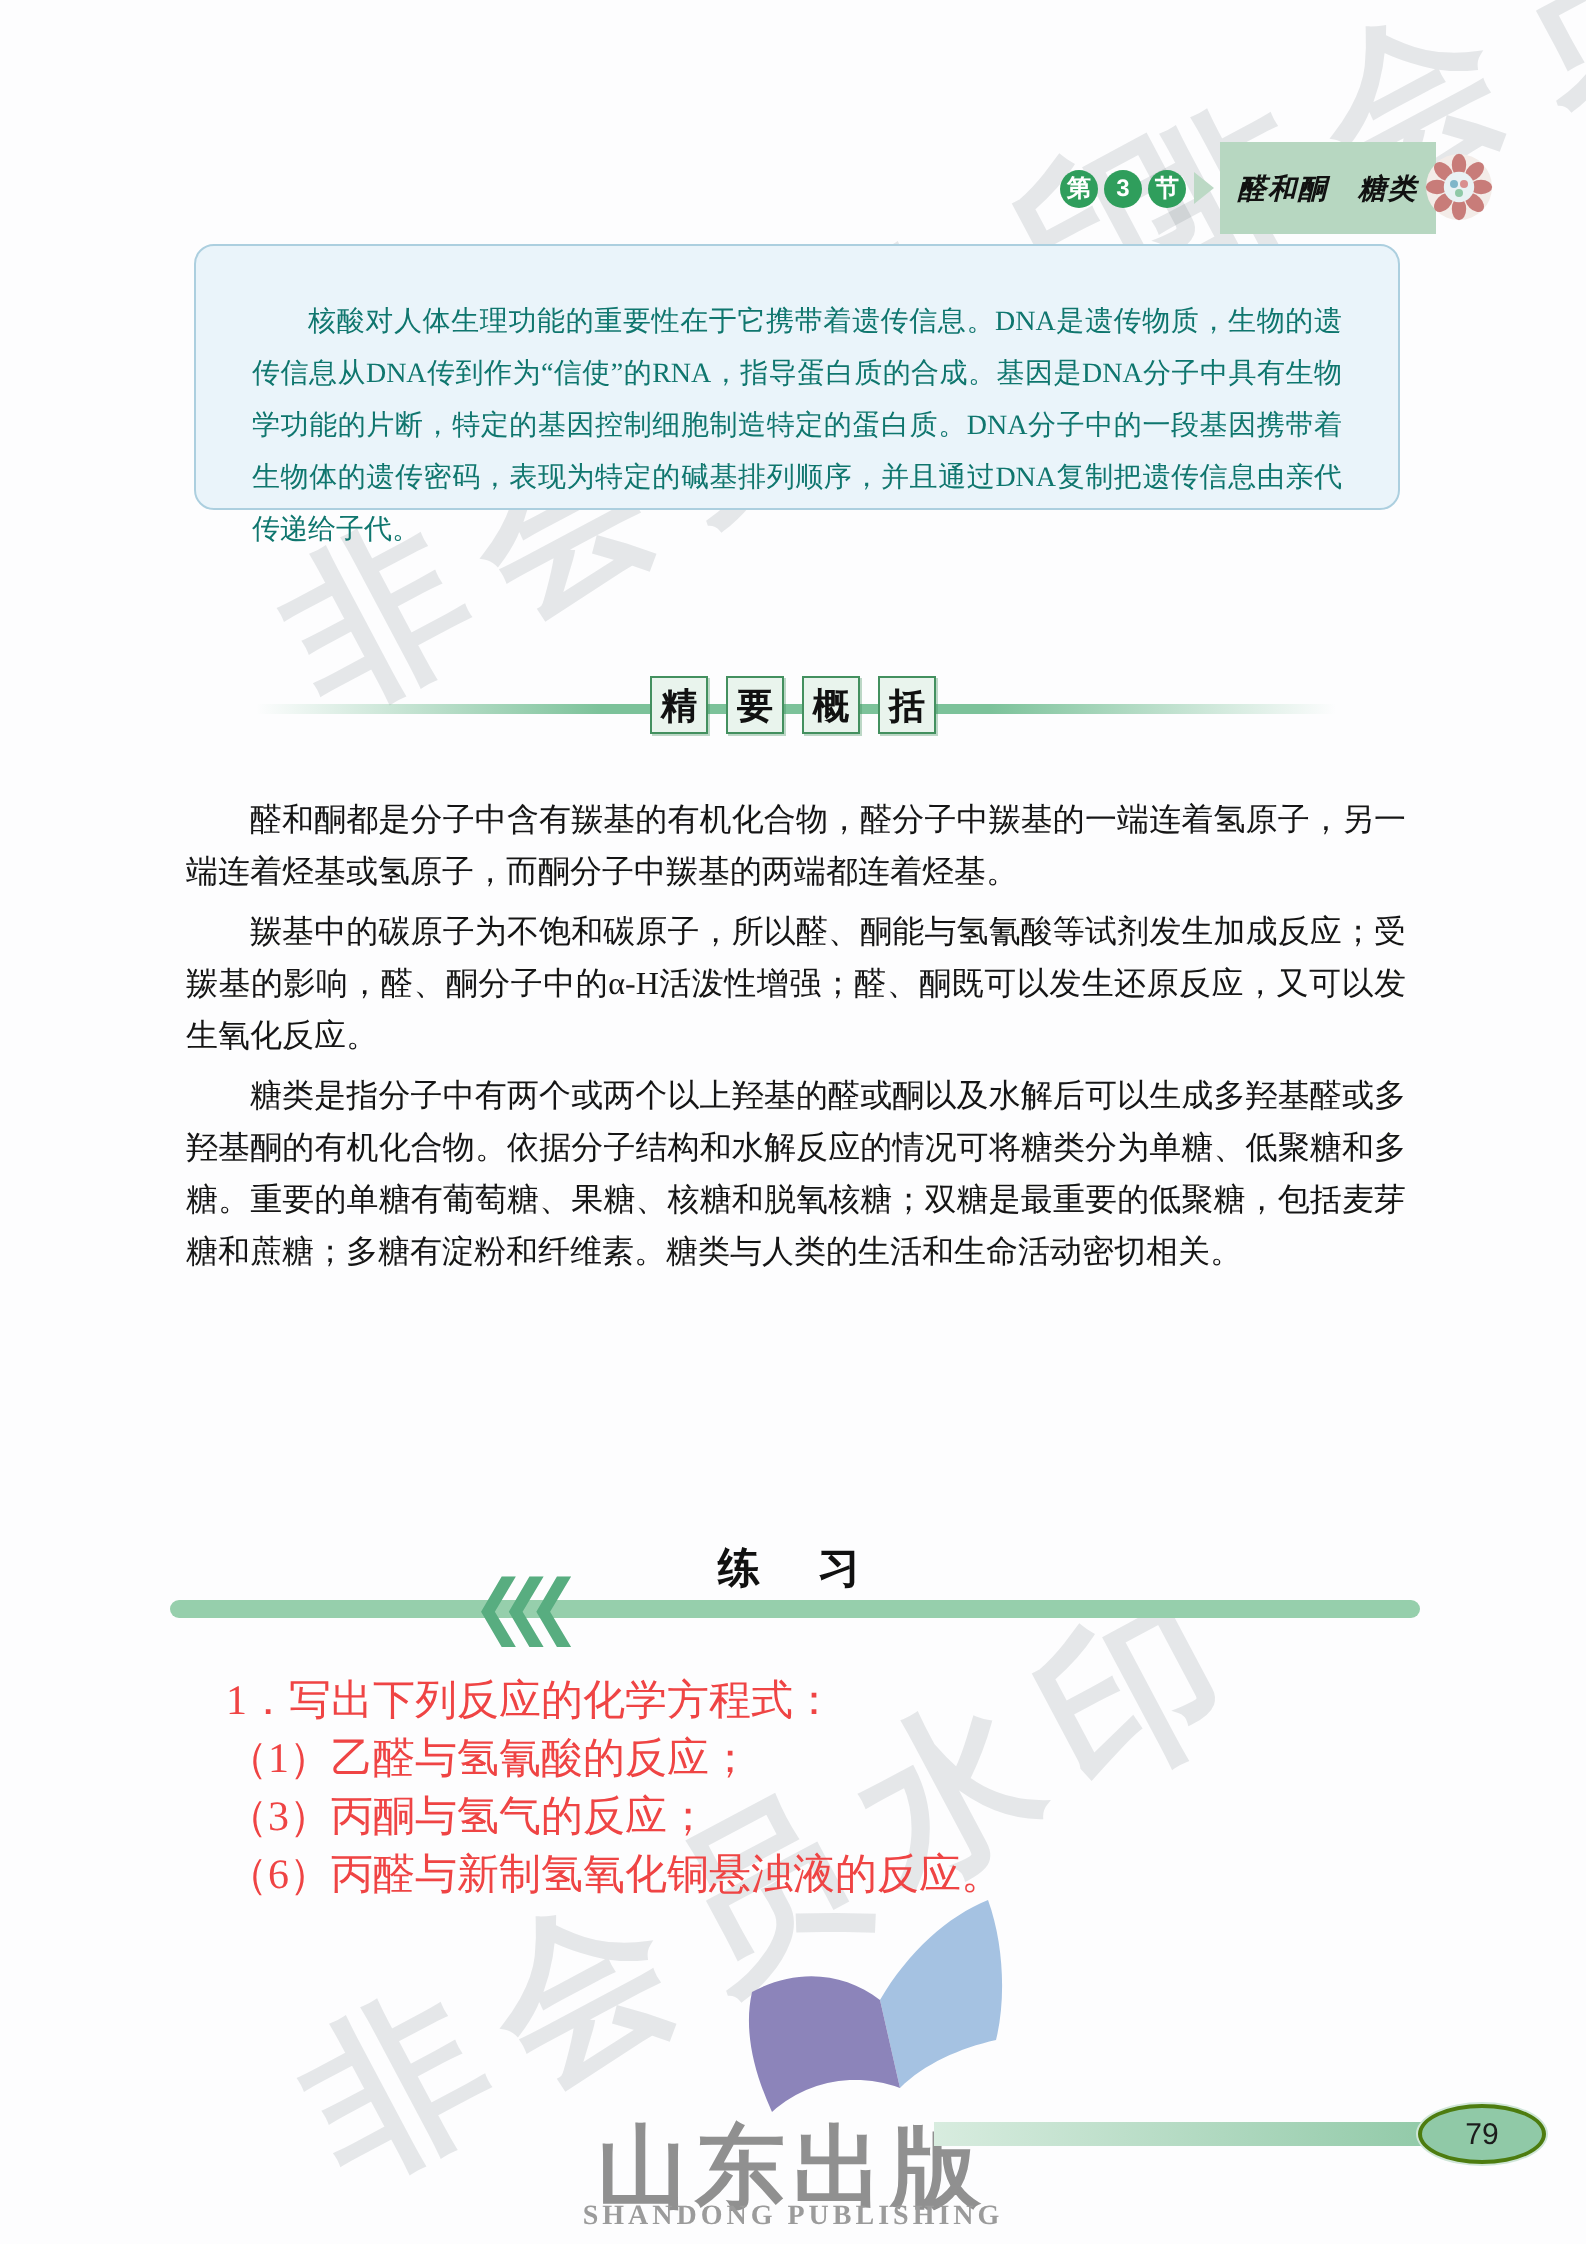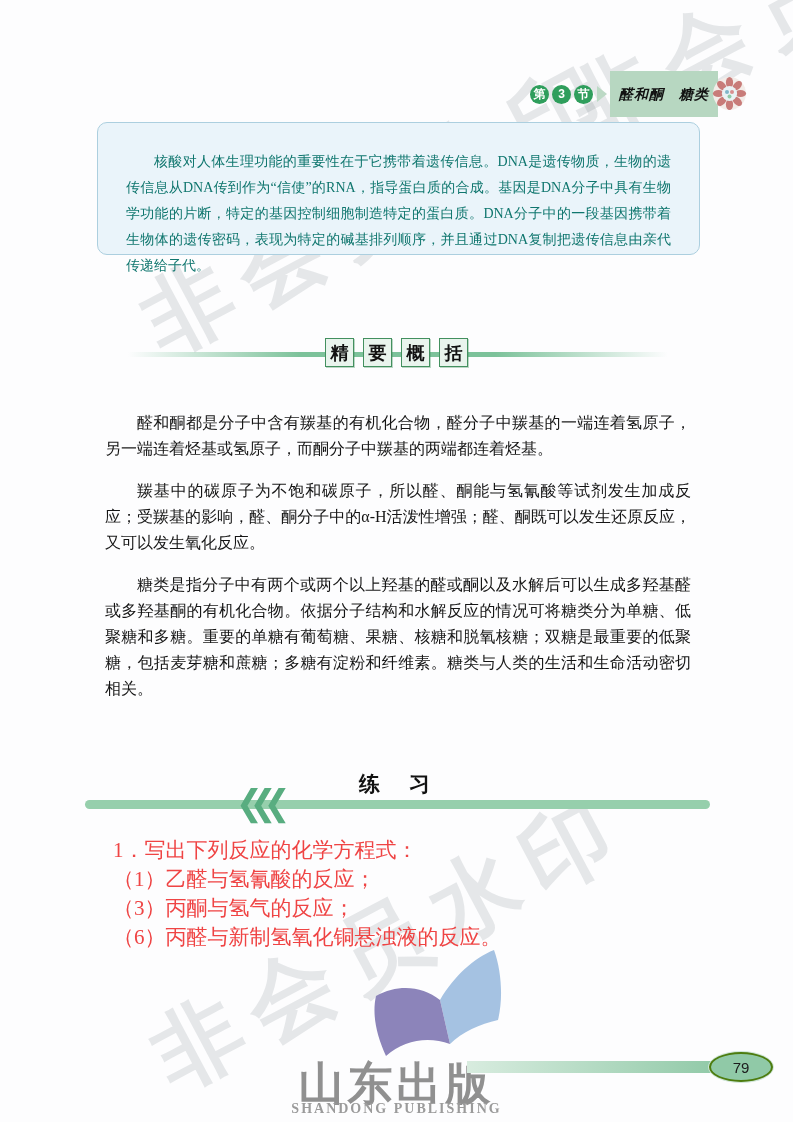--- a/index.html
+++ b/index.html
@@ -43,21 +43,21 @@
   }
   .summary-chars{position:absolute;left:0;top:338px;width:100%;display:flex;justify-content:center;gap:9px;}
   .summary-char{
     width:27px;height:27px;background:#e9f4ed;border:1px solid #43905f;
     display:flex;align-items:center;justify-content:center;
     font-family:"Liberation Sans",sans-serif;font-size:18px;font-weight:bold;color:#111;
     box-shadow:1px 1px 0 rgba(67,144,95,0.35);
   }
   
   .body-text{position:absolute;left:89px;top:394px;width:618px;}
-  .body-text p{margin:16px;font-size:16px;line-height:26px;text-indent:2em;text-align:justify;color:#151515;}
+  .body-text p{margin:4px;font-size:16px;line-height:26px;text-indent:2em;text-align:justify;color:#151515;}
   
   .exercise-title{
     position:absolute;left:0;top:770px;width:100%;text-align:center;
     font-size:21px;font-weight:bold;color:#111;letter-spacing:4px;
   }
   .exercise-band{position:absolute;left:85px;top:800px;width:625px;height:9px;background:#96cfac;border-radius:5px;}
   .chevrons{
     position:absolute;left:236px;top:783px;color:#58ad80;font-weight:bold;
     font-size:32px;letter-spacing:-13px;line-height:40px;transform:scaleY(1.1);
     font-family:"DejaVu Sans",sans-serif;

